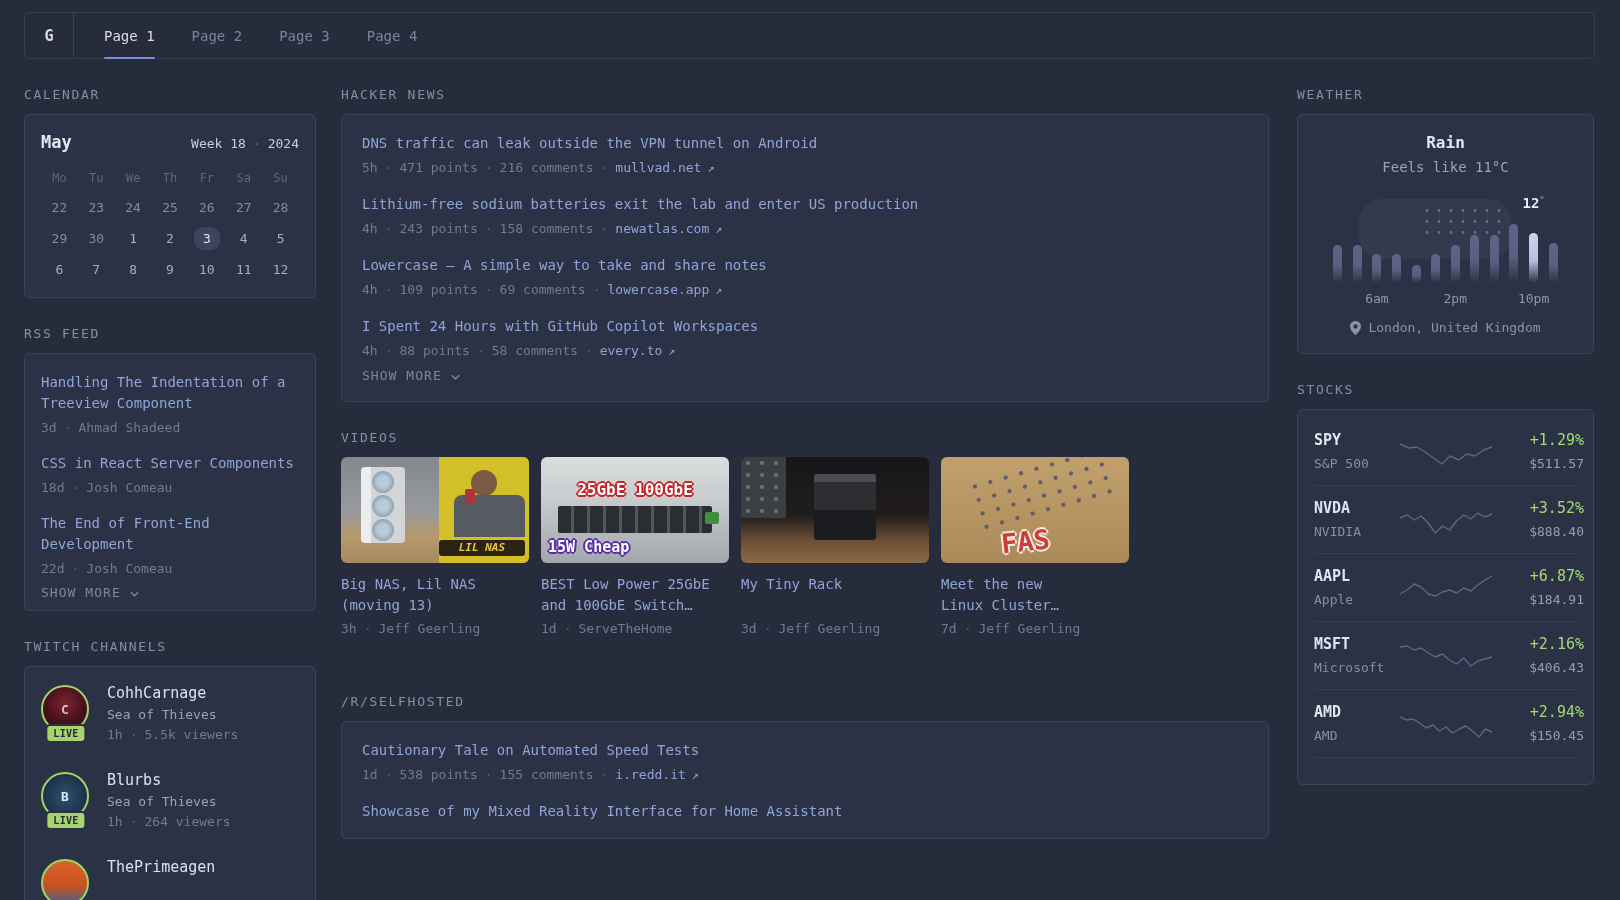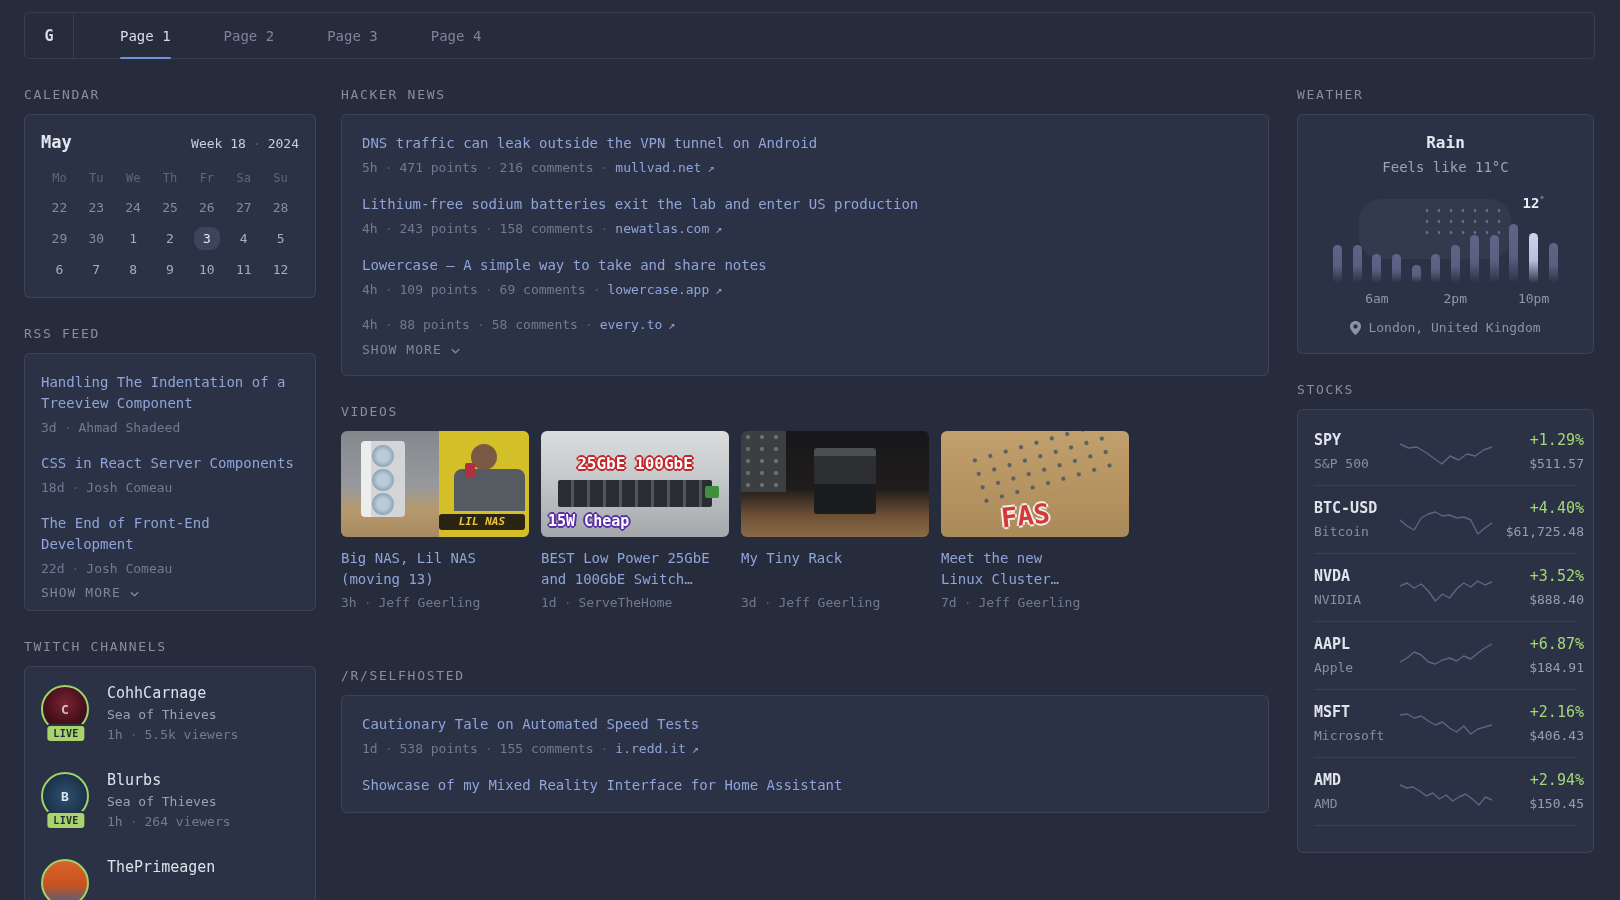--- a/index.html
+++ b/index.html
@@ -30,21 +30,21 @@
   .page{padding:12px 24px 0;width:1620px;}
 
   
   .topnav{
     height:47px;border:1px solid var(--border);border-radius:6px;
     display:flex;align-items:stretch;width:1571px;
   }
   .logo{width:49px;display:flex;align-items:center;justify-content:center;
     border-right:1px solid var(--border);font-weight:bold;font-size:15px;color:var(--text);cursor:pointer;}
   .tabs{display:flex;gap:37px;margin-left:30px;}
-  .tab{display:flex;align-items:center;position:relative;color:#7d8499;cursor:pointer;margin-left:16px;}
+  .tab{display:flex;align-items:center;position:relative;color:#7d8499;cursor:pointer;}
   .tab.active{color:var(--text);}
   .tab.active::after{content:"";position:absolute;left:0;right:0;bottom:-1px;height:2px;background:var(--accent);border-radius:2px;}
 
   
   .grid{display:flex;}
   .col-left{width:292px;flex:none;}
   .col-main{width:928px;flex:none;margin-left:25px;}
   .col-right{width:297px;flex:none;margin-left:28px;}
 
   .sec-title{
@@ -369,20 +369,21 @@
             <span>4h</span><span class="dotsep"></span><span>243 points</span><span class="dotsep"></span><span>158 comments</span><span class="dotsep"></span><span class="ext">newatlas.com</span>
           </div>
         </div>
         <div class="feed-item">
           <a class="feed-title">Lowercase – A simple way to take and share notes</a>
           <div class="feed-meta">
             <span>4h</span><span class="dotsep"></span><span>109 points</span><span class="dotsep"></span><span>69 comments</span><span class="dotsep"></span><span class="ext">lowercase.app</span>
           </div>
         </div>
         <div class="feed-item mb0">
+          <a class="feed-title">I Spent 24 Hours with GitHub Copilot Workspaces</a>
           <div class="feed-meta">
             <span>4h</span><span class="dotsep"></span><span>88 points</span><span class="dotsep"></span><span>58 comments</span><span class="dotsep"></span><span class="ext">every.to</span>
           </div>
         </div>
         <div class="show-more">
           <span>SHOW MORE</span>
           <svg width="11" height="8" viewBox="0 0 12 8">
               <path d="M2 2l4 4 4-4" stroke="currentColor" fill="none" stroke-width="1.6"></path>
             </svg>
         </div>
@@ -523,35 +524,20 @@
               <svg width="92" height="36" viewBox="0 0 92 36">
                 <polyline points="0.0,10 8.4,14 16.7,13 25.1,18 33.5,24 41.8,30 50.2,22 58.5,26 66.9,20 75.3,22 83.6,16 92.0,13" fill="none" stroke="#5d6586" stroke-width="1.4" stroke-linejoin="round" stroke-linecap="round"></polyline>
               </svg>
             </div>
           <div class="st-vals">
             <div class="st-change pos">+1.29%</div>
             <div class="st-price">$511.57</div>
           </div>
         </div>
 
-        <div class="stock-row">
-          <div class="st-names">
-            <div class="st-ticker">BTC-USD</div>
-            <div class="st-name">Bitcoin</div>
-          </div>
-          <div class="st-spark">
-              <svg width="92" height="36" viewBox="0 0 92 36">
-                <polyline points="0.0,18 7.1,24 14.2,28 21.2,16 28.3,12 35.4,10 42.5,14 49.5,13 56.6,16 63.7,15 70.8,18 77.8,32 84.9,26 92.0,21" fill="none" stroke="#5d6586" stroke-width="1.4" stroke-linejoin="round" stroke-linecap="round"></polyline>
-              </svg>
-            </div>
-          <div class="st-vals">
-            <div class="st-change pos">+4.40%</div>
-            <div class="st-price">$61,725.48</div>
-          </div>
-        </div>
 
         <div class="stock-row">
           <div class="st-names">
             <div class="st-ticker">NVDA</div>
             <div class="st-name">NVIDIA</div>
           </div>
           <div class="st-spark">
               <svg width="92" height="36" viewBox="0 0 92 36">
                 <polyline points="0.0,16 7.1,13 14.2,18 21.2,14 28.3,21 35.4,31 42.5,24 49.5,28 56.6,19 63.7,13 70.8,17 77.8,11 84.9,15 92.0,12" fill="none" stroke="#5d6586" stroke-width="1.4" stroke-linejoin="round" stroke-linecap="round"></polyline>
               </svg>

